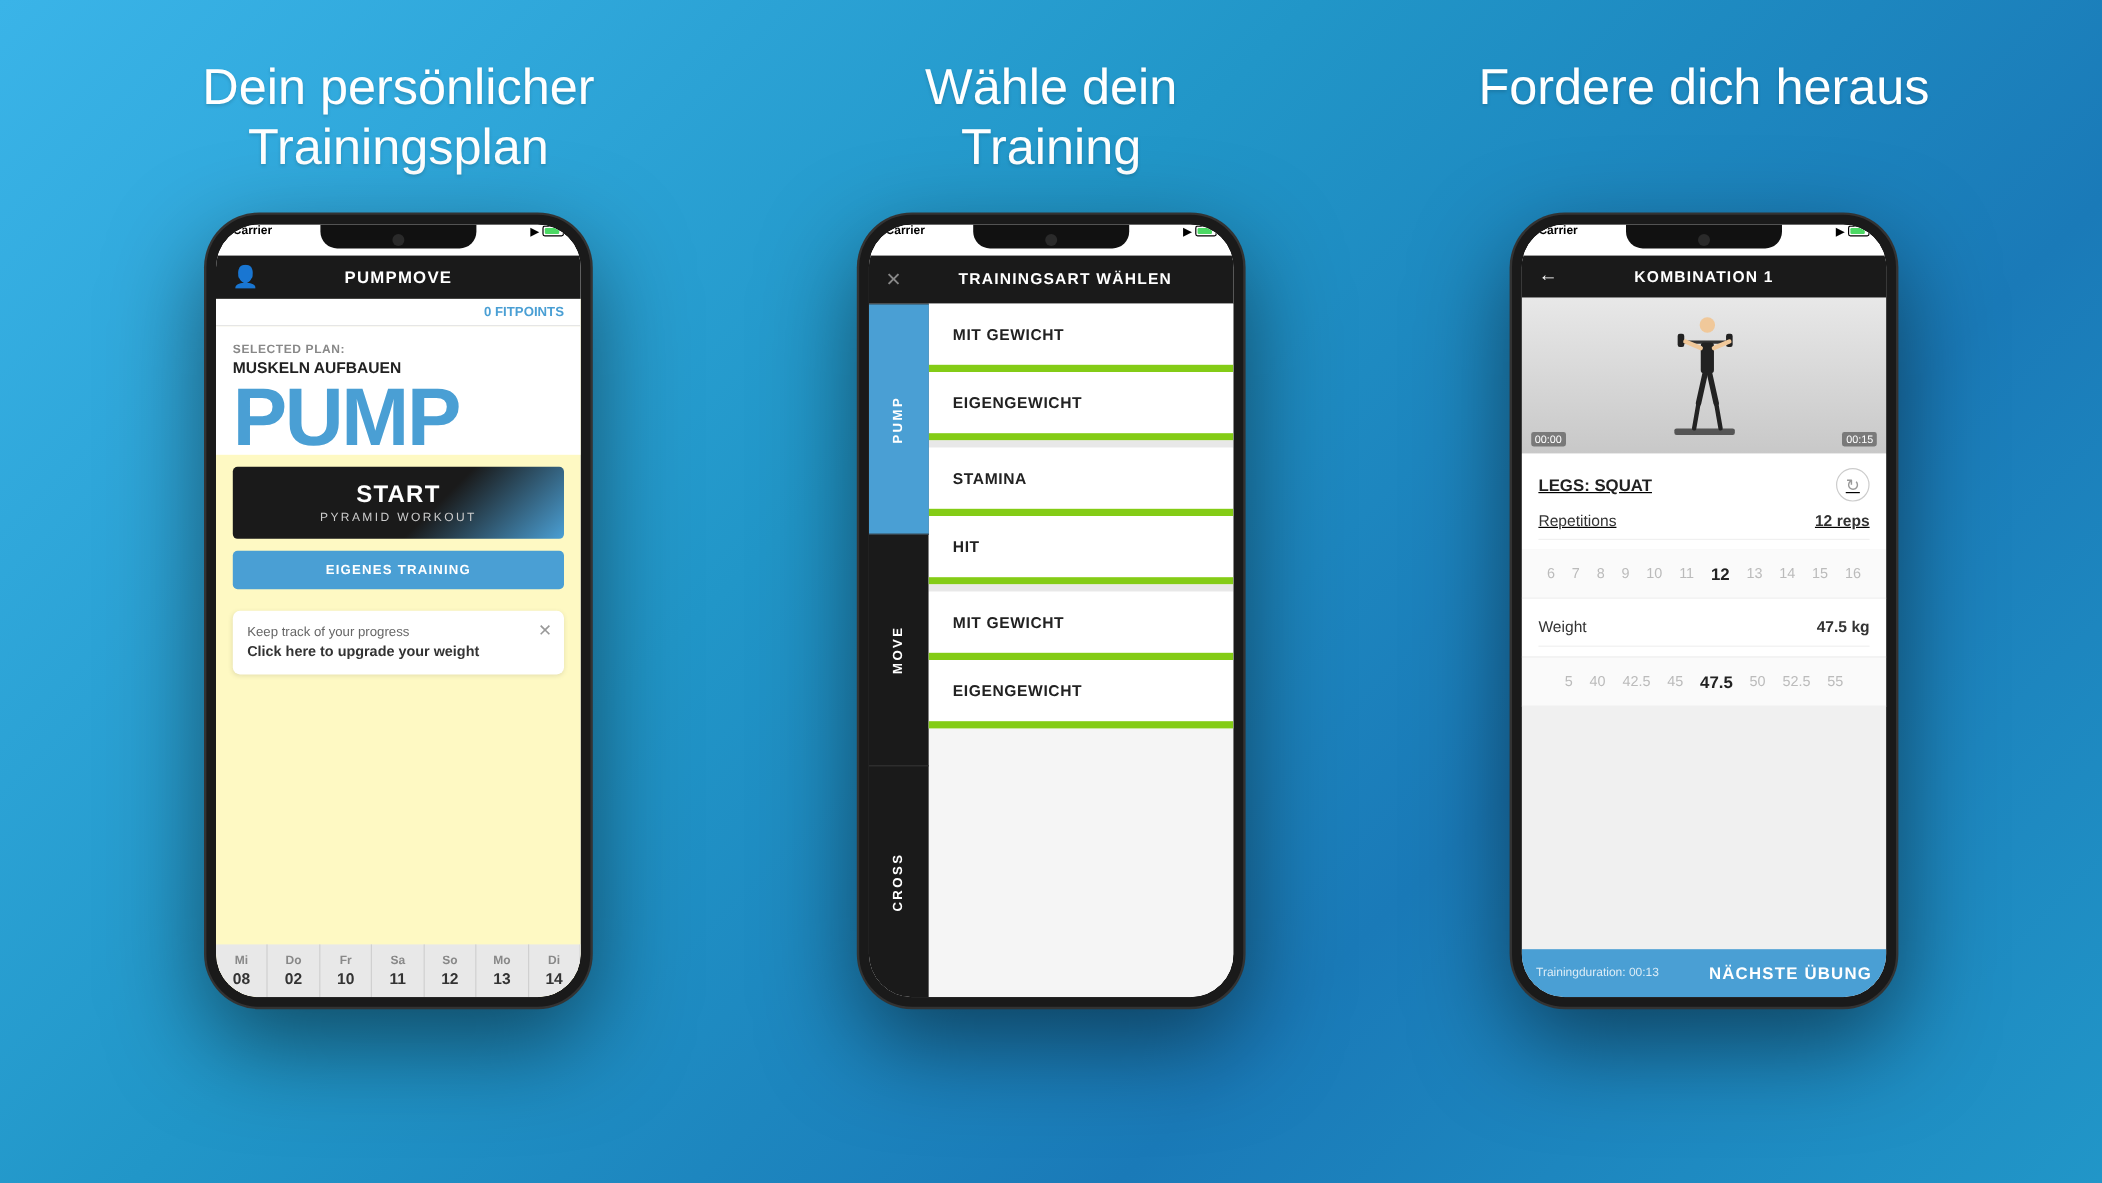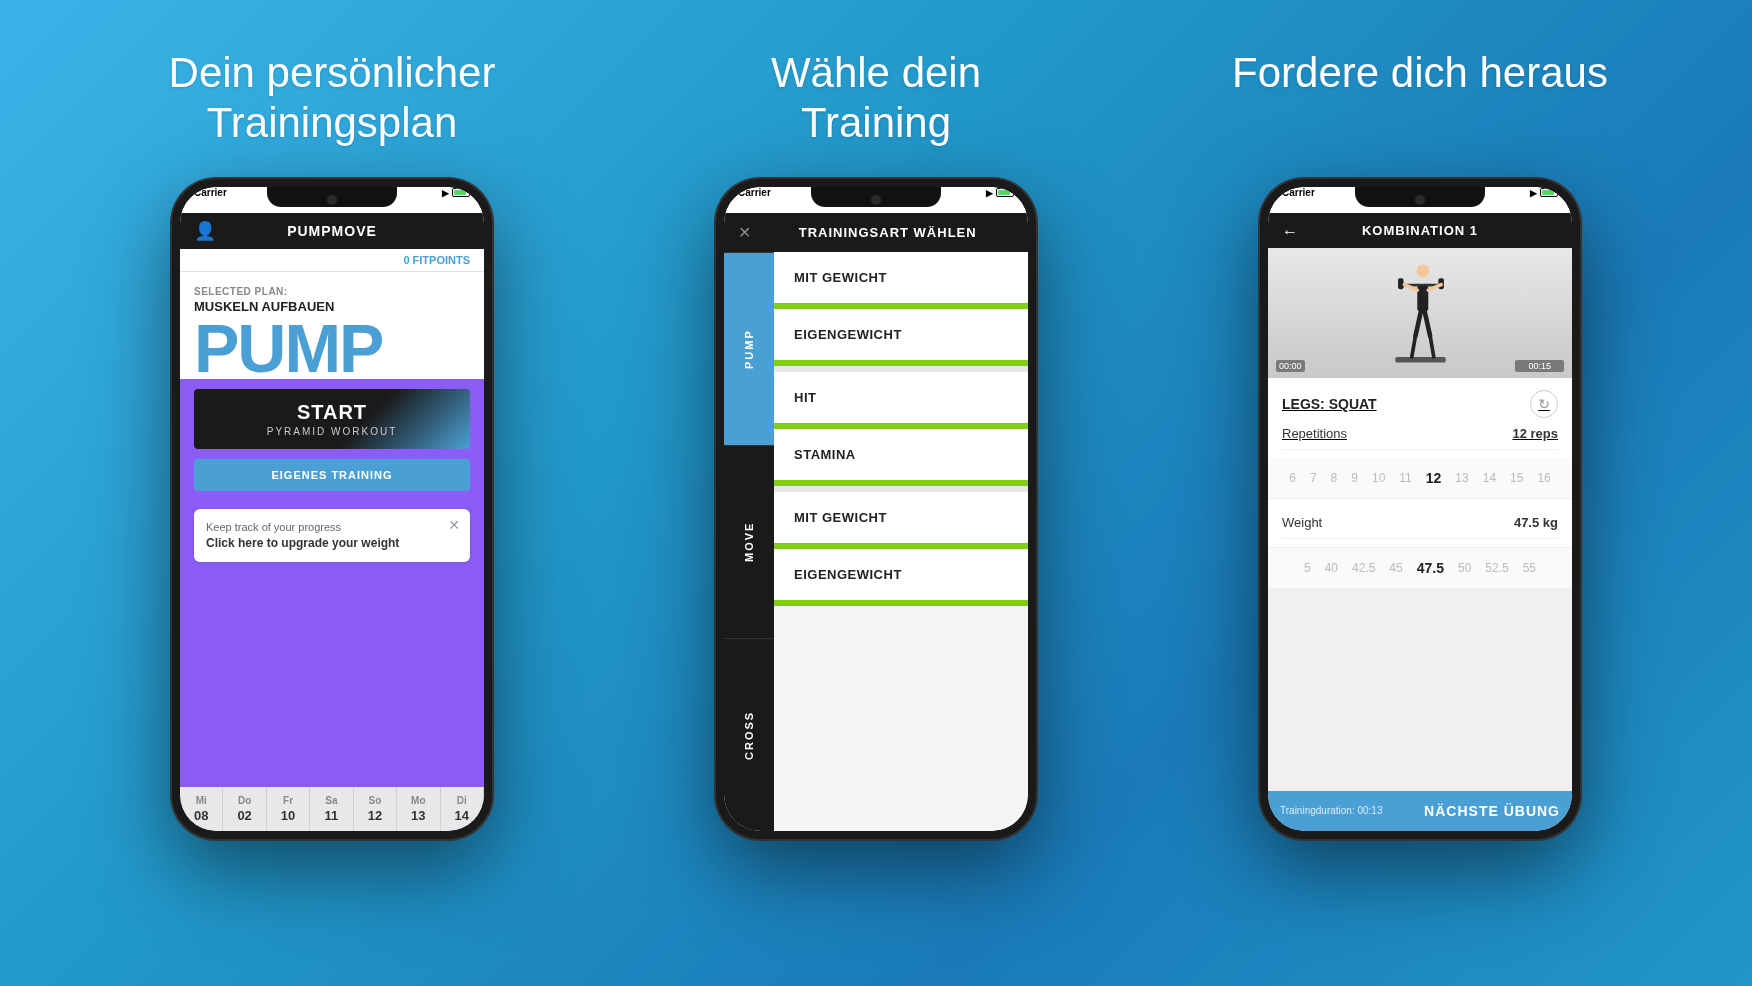--- a/index.html
+++ b/index.html
@@ -158,21 +158,21 @@
 
     .phone1-nav .app-title {
       color: white;
       font-size: 14px;
       font-weight: 700;
       letter-spacing: 1px;
     }
 
     .phone1-content {
       flex: 1;
-      background: #8b5cf6;
+      background: #fef9c3;
       display: flex;
       flex-direction: column;
       overflow: hidden;
     }
 
     .fitpoints-bar {
       background: white;
       text-align: right;
       padding: 5px 14px;
       font-size: 11px;
@@ -432,21 +432,21 @@
       border-radius: 2px;
     }
 
     .video-time-right {
       position: absolute;
       bottom: 6px;
       right: 8px;
       color: white;
       font-size: 9px;
       background: rgba(0,0,0,0.4);
-      padding: 1px 13px;
+      padding: 1px 3px;
       border-radius: 2px;
     }
 
     .exercise-info {
       background: white;
       padding: 12px 14px 8px;
       flex-shrink: 0;
       text-decoration: underline;
     }
 
@@ -678,22 +678,22 @@
           </div>
           <div class="sidebar-tab">
             <span>CROSS</span>
           </div>
         </div>
 
         <div class="menu-items">
           <div class="menu-item">MIT GEWICHT</div>
           <div class="menu-item">EIGENGEWICHT</div>
           <div class="menu-section-divider"></div>
+          <div class="menu-item">STAMINA</div>
           <div class="menu-item">HIT</div>
-          <div class="menu-item">STAMINA</div>
           <div class="menu-section-divider"></div>
           <div class="menu-item">MIT GEWICHT</div>
           <div class="menu-item">EIGENGEWICHT</div>
         </div>
       </div>
     </div>
   </div>
 
   <div class="phone">
     <div class="phone-camera"></div>

